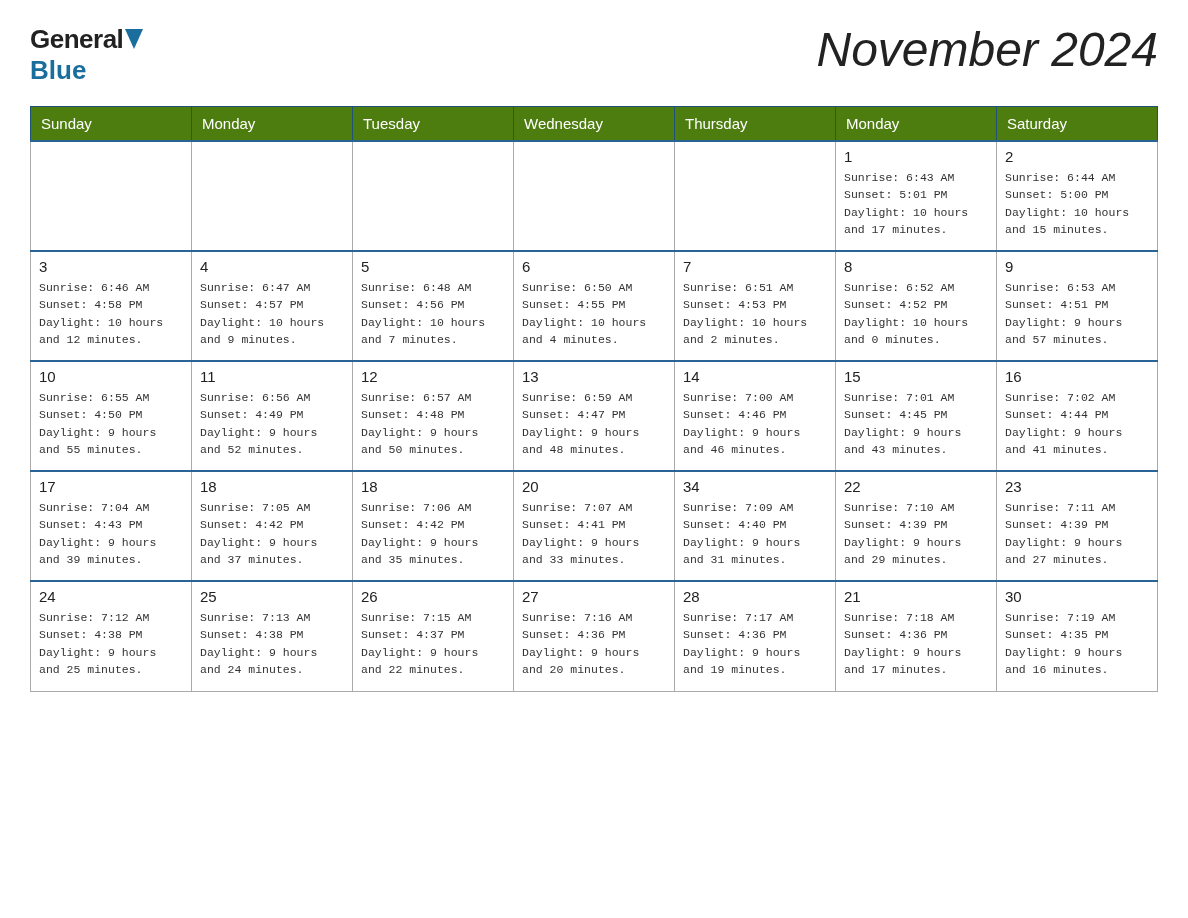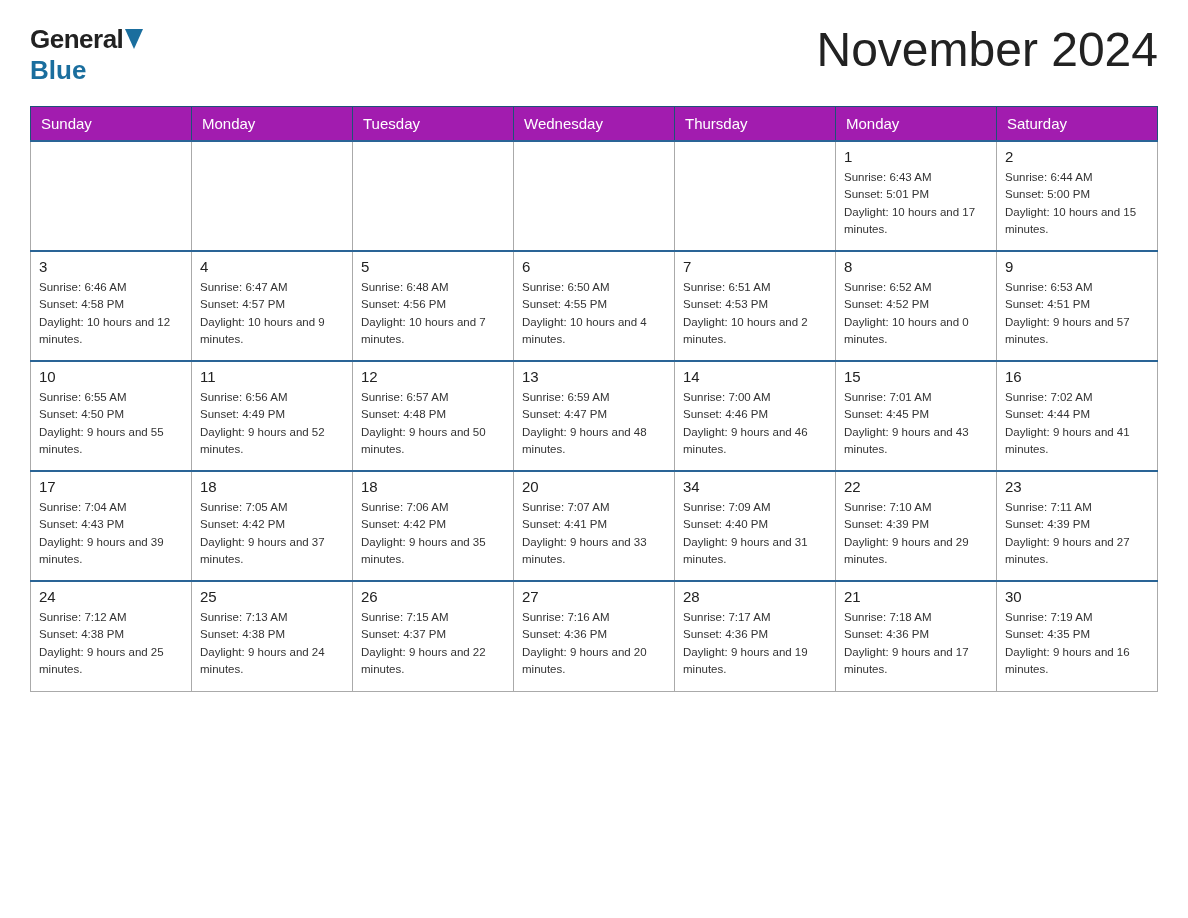--- a/index.html
+++ b/index.html
@@ -32,39 +32,40 @@
       color: #222;
       letter-spacing: -0.5px;
     }
     .logo-blue {
       font-size: 26px;
       font-weight: bold;
       color: #1a6e9e;
     }
     .title-section {
       text-align: left;
+      font-style: italic;
     }
     .calendar-title {
       font-size: 48px;
       font-weight: normal;
       color: #222;
       line-height: 1.1;
     }
     .calendar-subtitle {
       font-size: 20px;
       color: #555;
       margin-top: 4px;
     }
     .calendar {
       width: 100%;
       border-collapse: collapse;
       border: 1px solid #999;
     }
     .calendar th {
-      background-color: #a21caf;
+      background-color: #4d7c0f;
       color: #fff;
       font-size: 15px;
       font-weight: normal;
       padding: 8px 10px;
       border: 1px solid #1e5276;
       text-align: left;
     }
     .calendar td {
       border: 1px solid #aaa;
       vertical-align: top;
@@ -76,20 +77,21 @@
     .day-number {
       font-size: 15px;
       color: #222;
       font-weight: normal;
       margin-bottom: 4px;
     }
     .day-info {
       font-size: 11.5px;
       color: #333;
       line-height: 1.5;
+      font-family: Liberation Mono, monospace;
     }
     .empty-cell {
       background: #fff;
     }
     .week-row td {
       border-top: 2px solid #2a6496;
     }
   </style>
 </head>
 <body>

